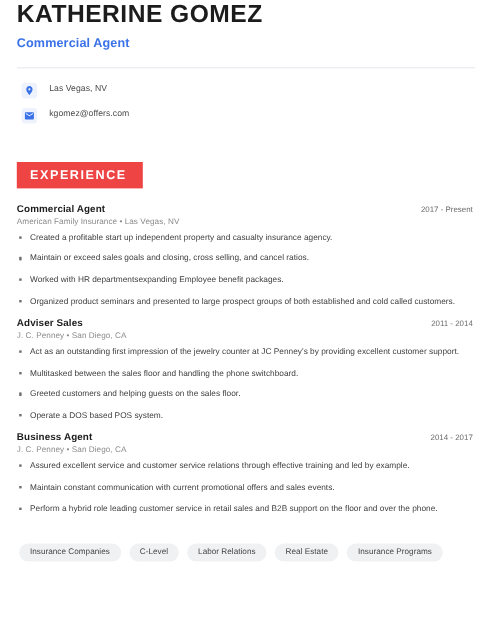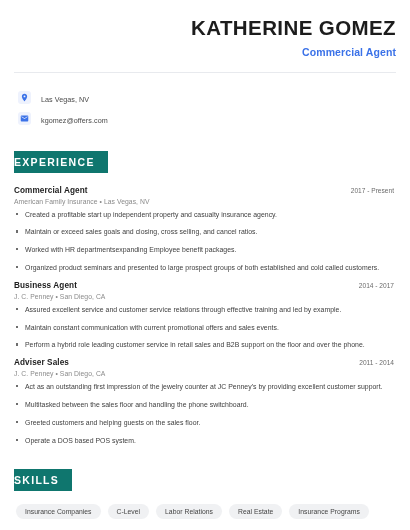--- a/index.html
+++ b/index.html
@@ -15,22 +15,21 @@
 
   .resume {
     width: 410px;
     height: 530px;
     padding: 0 14px;
     position: relative;
   }
 
   
   .header {
-    padding-top: 16px;
-    text-align: right;
+    text-align: left;
   }
   .full-name {
     font-size: 20.5px;
     font-weight: bold;
     letter-spacing: 0.4px;
     color: #1c1c1c;
     line-height: 1.2;
   }
   .job-title {
     margin-top: 5px;
@@ -47,21 +46,21 @@
     width: 100%;
   }
 
   
   .contact {
     margin-top: 12px;
     padding-left: 4px;
   }
   .contact-row {
     display: flex;
-    align-items: flex-end;
+    align-items: flex-start;
     height: 19px;
     margin-bottom: 2px;
   }
   .contact-icon {
     width: 13px;
     height: 13px;
     border-radius: 3px;
     background: #eef2fd;
     display: flex;
     align-items: center;
@@ -72,26 +71,26 @@
   .contact-text {
     margin-left: 10px;
     font-size: 7.2px;
     color: #4a4a4a;
     letter-spacing: 0.05px;
   }
 
   
   .section-badge {
     display: inline-block;
-    background: #0f766e;
+    background: #ef4444;
     color: #ffffff;
     font-size: 10.5px;
     font-weight: bold;
     letter-spacing: 1.3px;
-    padding: 5px 13px 5px 0;
+    padding: 5px 13px 5px 11px;
     margin-left: 0px;
   }
   .section-experience { margin-top: 26px; }
   .section-skills { margin-top: 24px; }
 
   
   .jobs { margin-top: 13px; }
   .job { margin-bottom: 1px; }
   .job-head {
     display: flex;
@@ -201,48 +200,47 @@
           <div class="job-meta">American Family Insurance • Las Vegas, NV</div>
           <ul class="job-bullets">
             <li>Created a profitable start up independent property and casualty insurance agency.</li>
             <li>Maintain or exceed sales goals and closing, cross selling, and cancel ratios.</li>
             <li>Worked with HR departmentsexpanding Employee benefit packages.</li>
             <li>Organized product seminars and presented to large prospect groups of both established and cold called customers.</li>
           </ul>
         </div>
         <div class="job">
           <div class="job-head">
-            <div class="job-role">Business Agent</div>
-            <div class="job-dates">2014 - 2017</div>
-          </div>
-          <div class="job-meta">J. C. Penney • San Diego, CA</div>
-          <ul class="job-bullets">
-            <li>Assured excellent service and customer service relations through effective training and led by example.</li>
-            <li>Maintain constant communication with current promotional offers and sales events.</li>
-            <li>Perform a hybrid role leading customer service in retail sales and B2B support on the floor and over the phone.</li>
-          </ul>
-        </div>
-        <div class="job">
-          <div class="job-head">
             <div class="job-role">Adviser Sales</div>
             <div class="job-dates">2011 - 2014</div>
           </div>
           <div class="job-meta">J. C. Penney • San Diego, CA</div>
           <ul class="job-bullets">
             <li>Act as an outstanding first impression of the jewelry counter at JC Penney's by providing excellent customer support.</li>
             <li>Multitasked between the sales floor and handling the phone switchboard.</li>
             <li>Greeted customers and helping guests on the sales floor.</li>
             <li>Operate a DOS based POS system.</li>
           </ul>
         </div>
+        <div class="job">
+          <div class="job-head">
+            <div class="job-role">Business Agent</div>
+            <div class="job-dates">2014 - 2017</div>
+          </div>
+          <div class="job-meta">J. C. Penney • San Diego, CA</div>
+          <ul class="job-bullets">
+            <li>Assured excellent service and customer service relations through effective training and led by example.</li>
+            <li>Maintain constant communication with current promotional offers and sales events.</li>
+            <li>Perform a hybrid role leading customer service in retail sales and B2B support on the floor and over the phone.</li>
+          </ul>
+        </div>
       </div>
   </div>
 
   <div class="section-skills">
-    <span class="section-badge">SKILLS</span>
     <div class="skills">
         <span class="skill-chip">Insurance Companies</span>
         <span class="skill-chip">C-Level</span>
         <span class="skill-chip">Labor Relations</span>
         <span class="skill-chip">Real Estate</span>
         <span class="skill-chip">Insurance Programs</span>
       </div>
   </div>
 
 </div>

